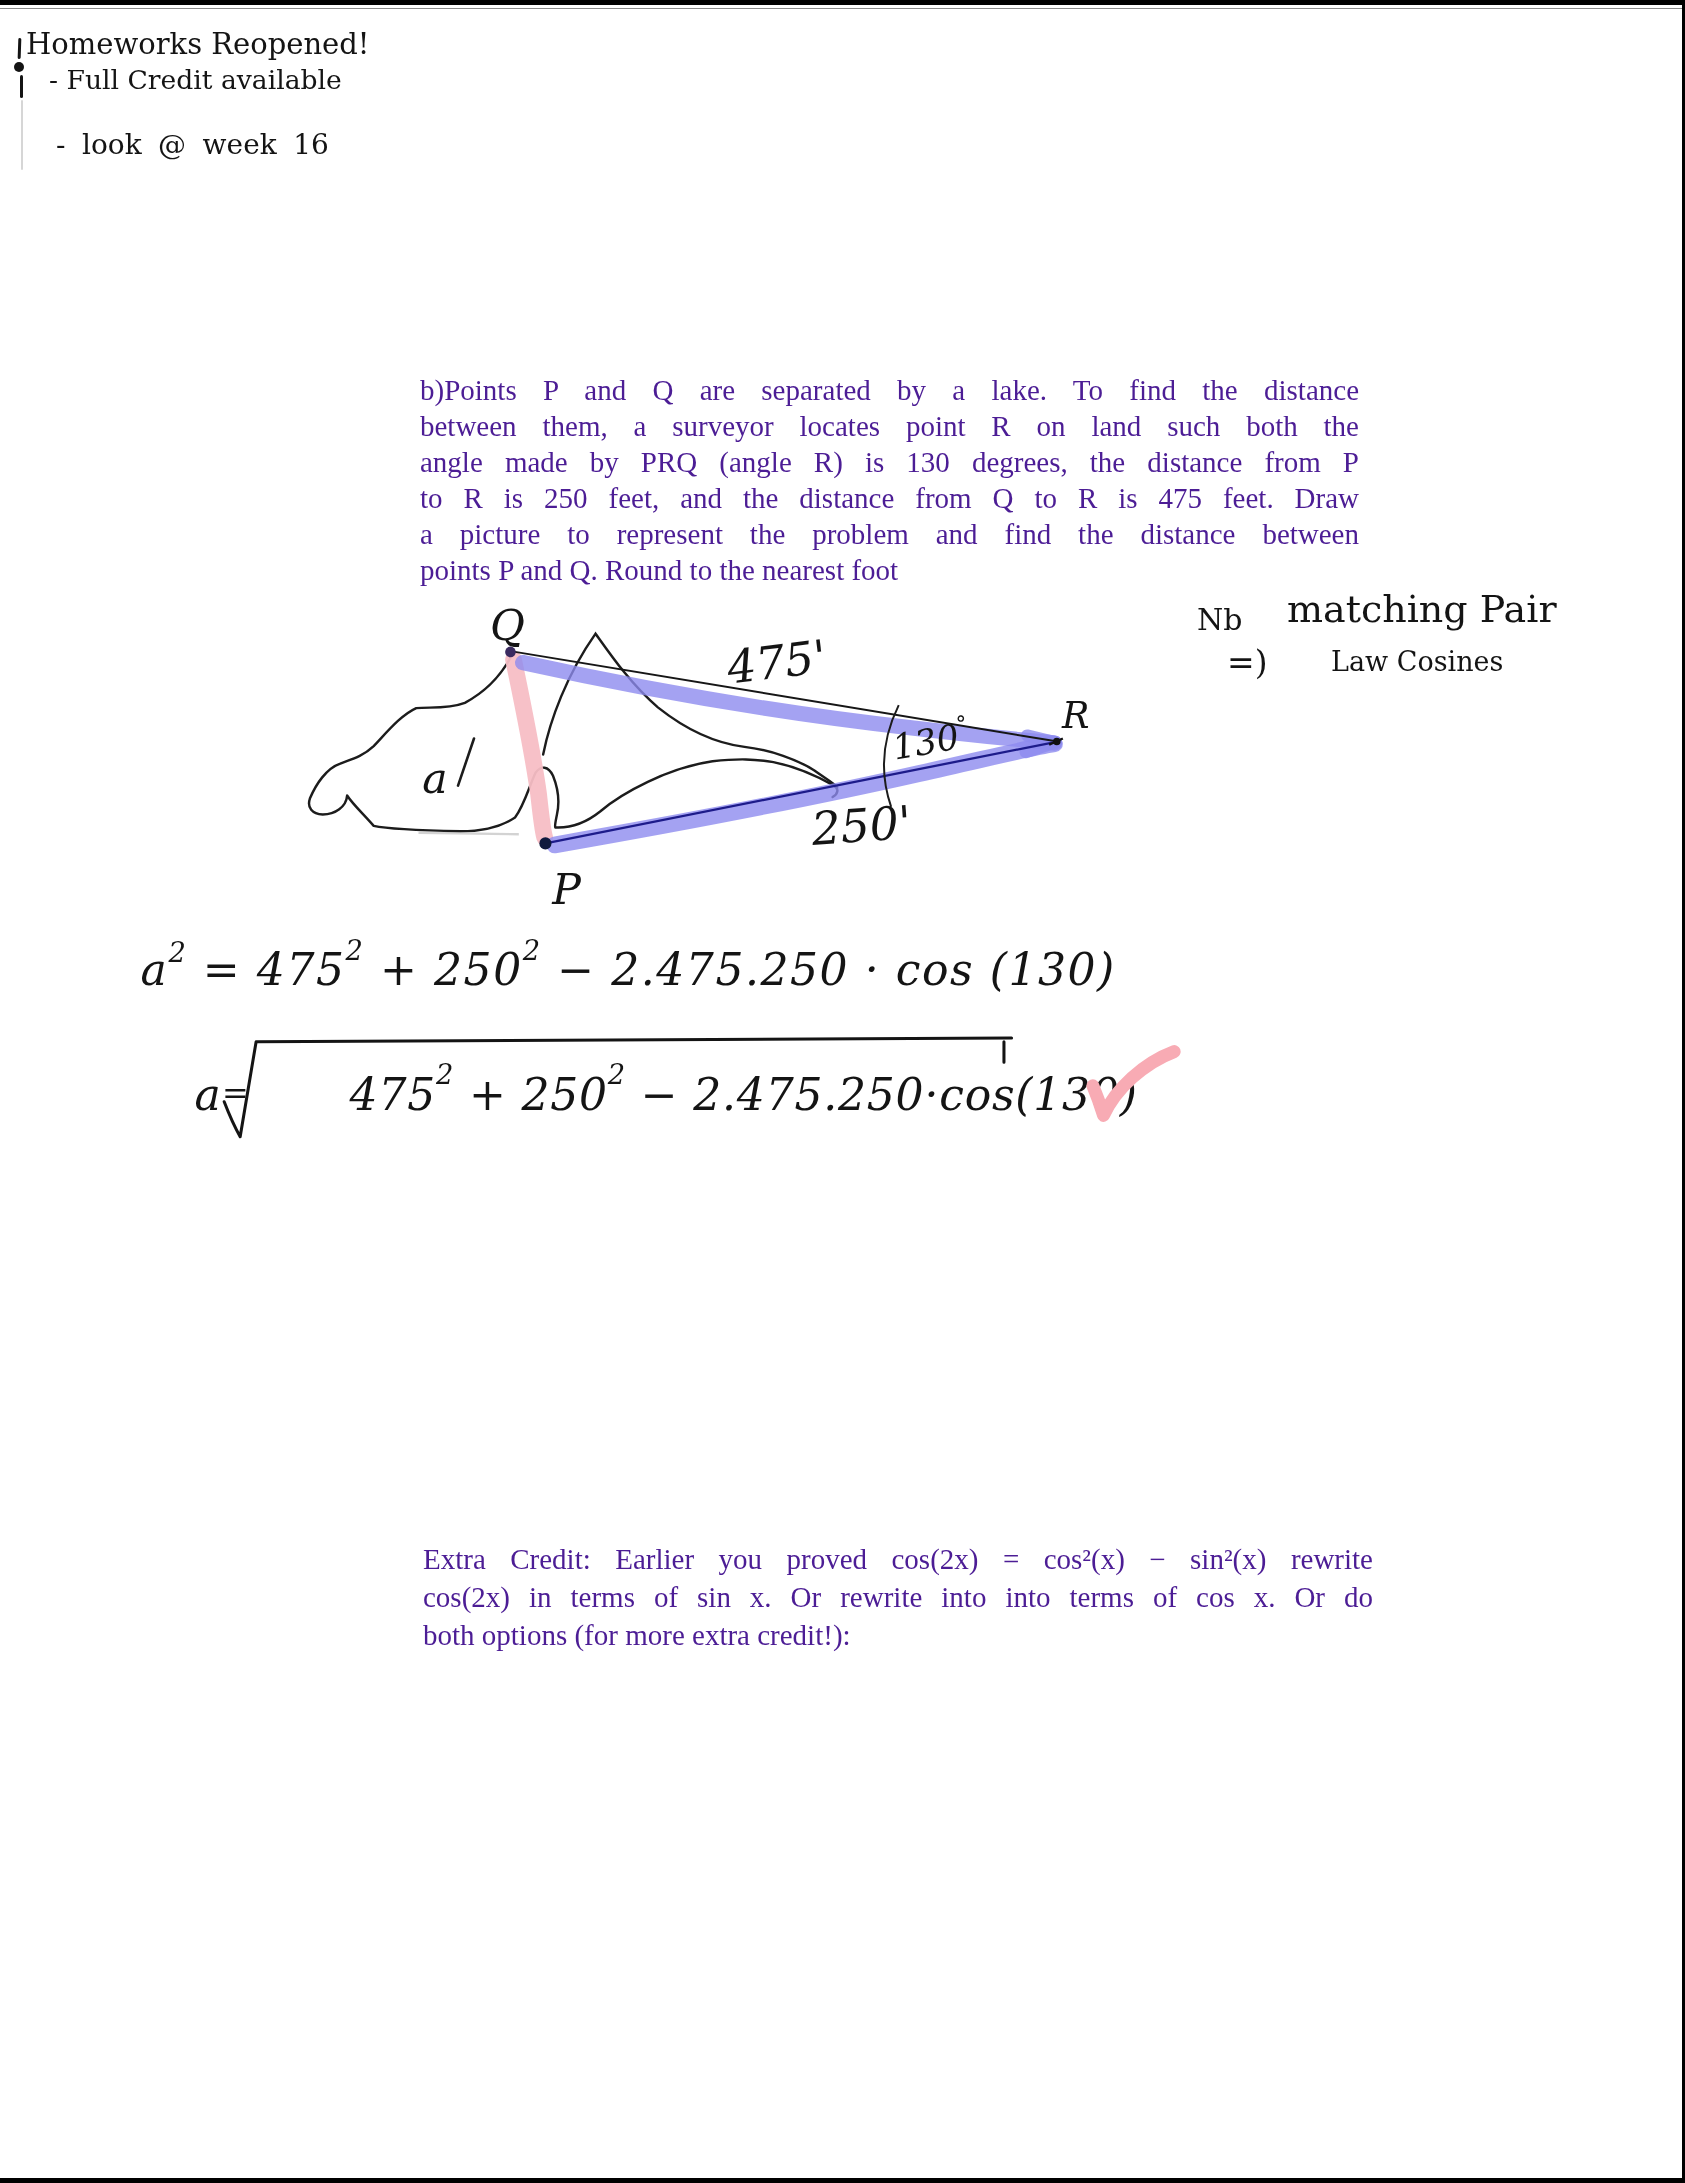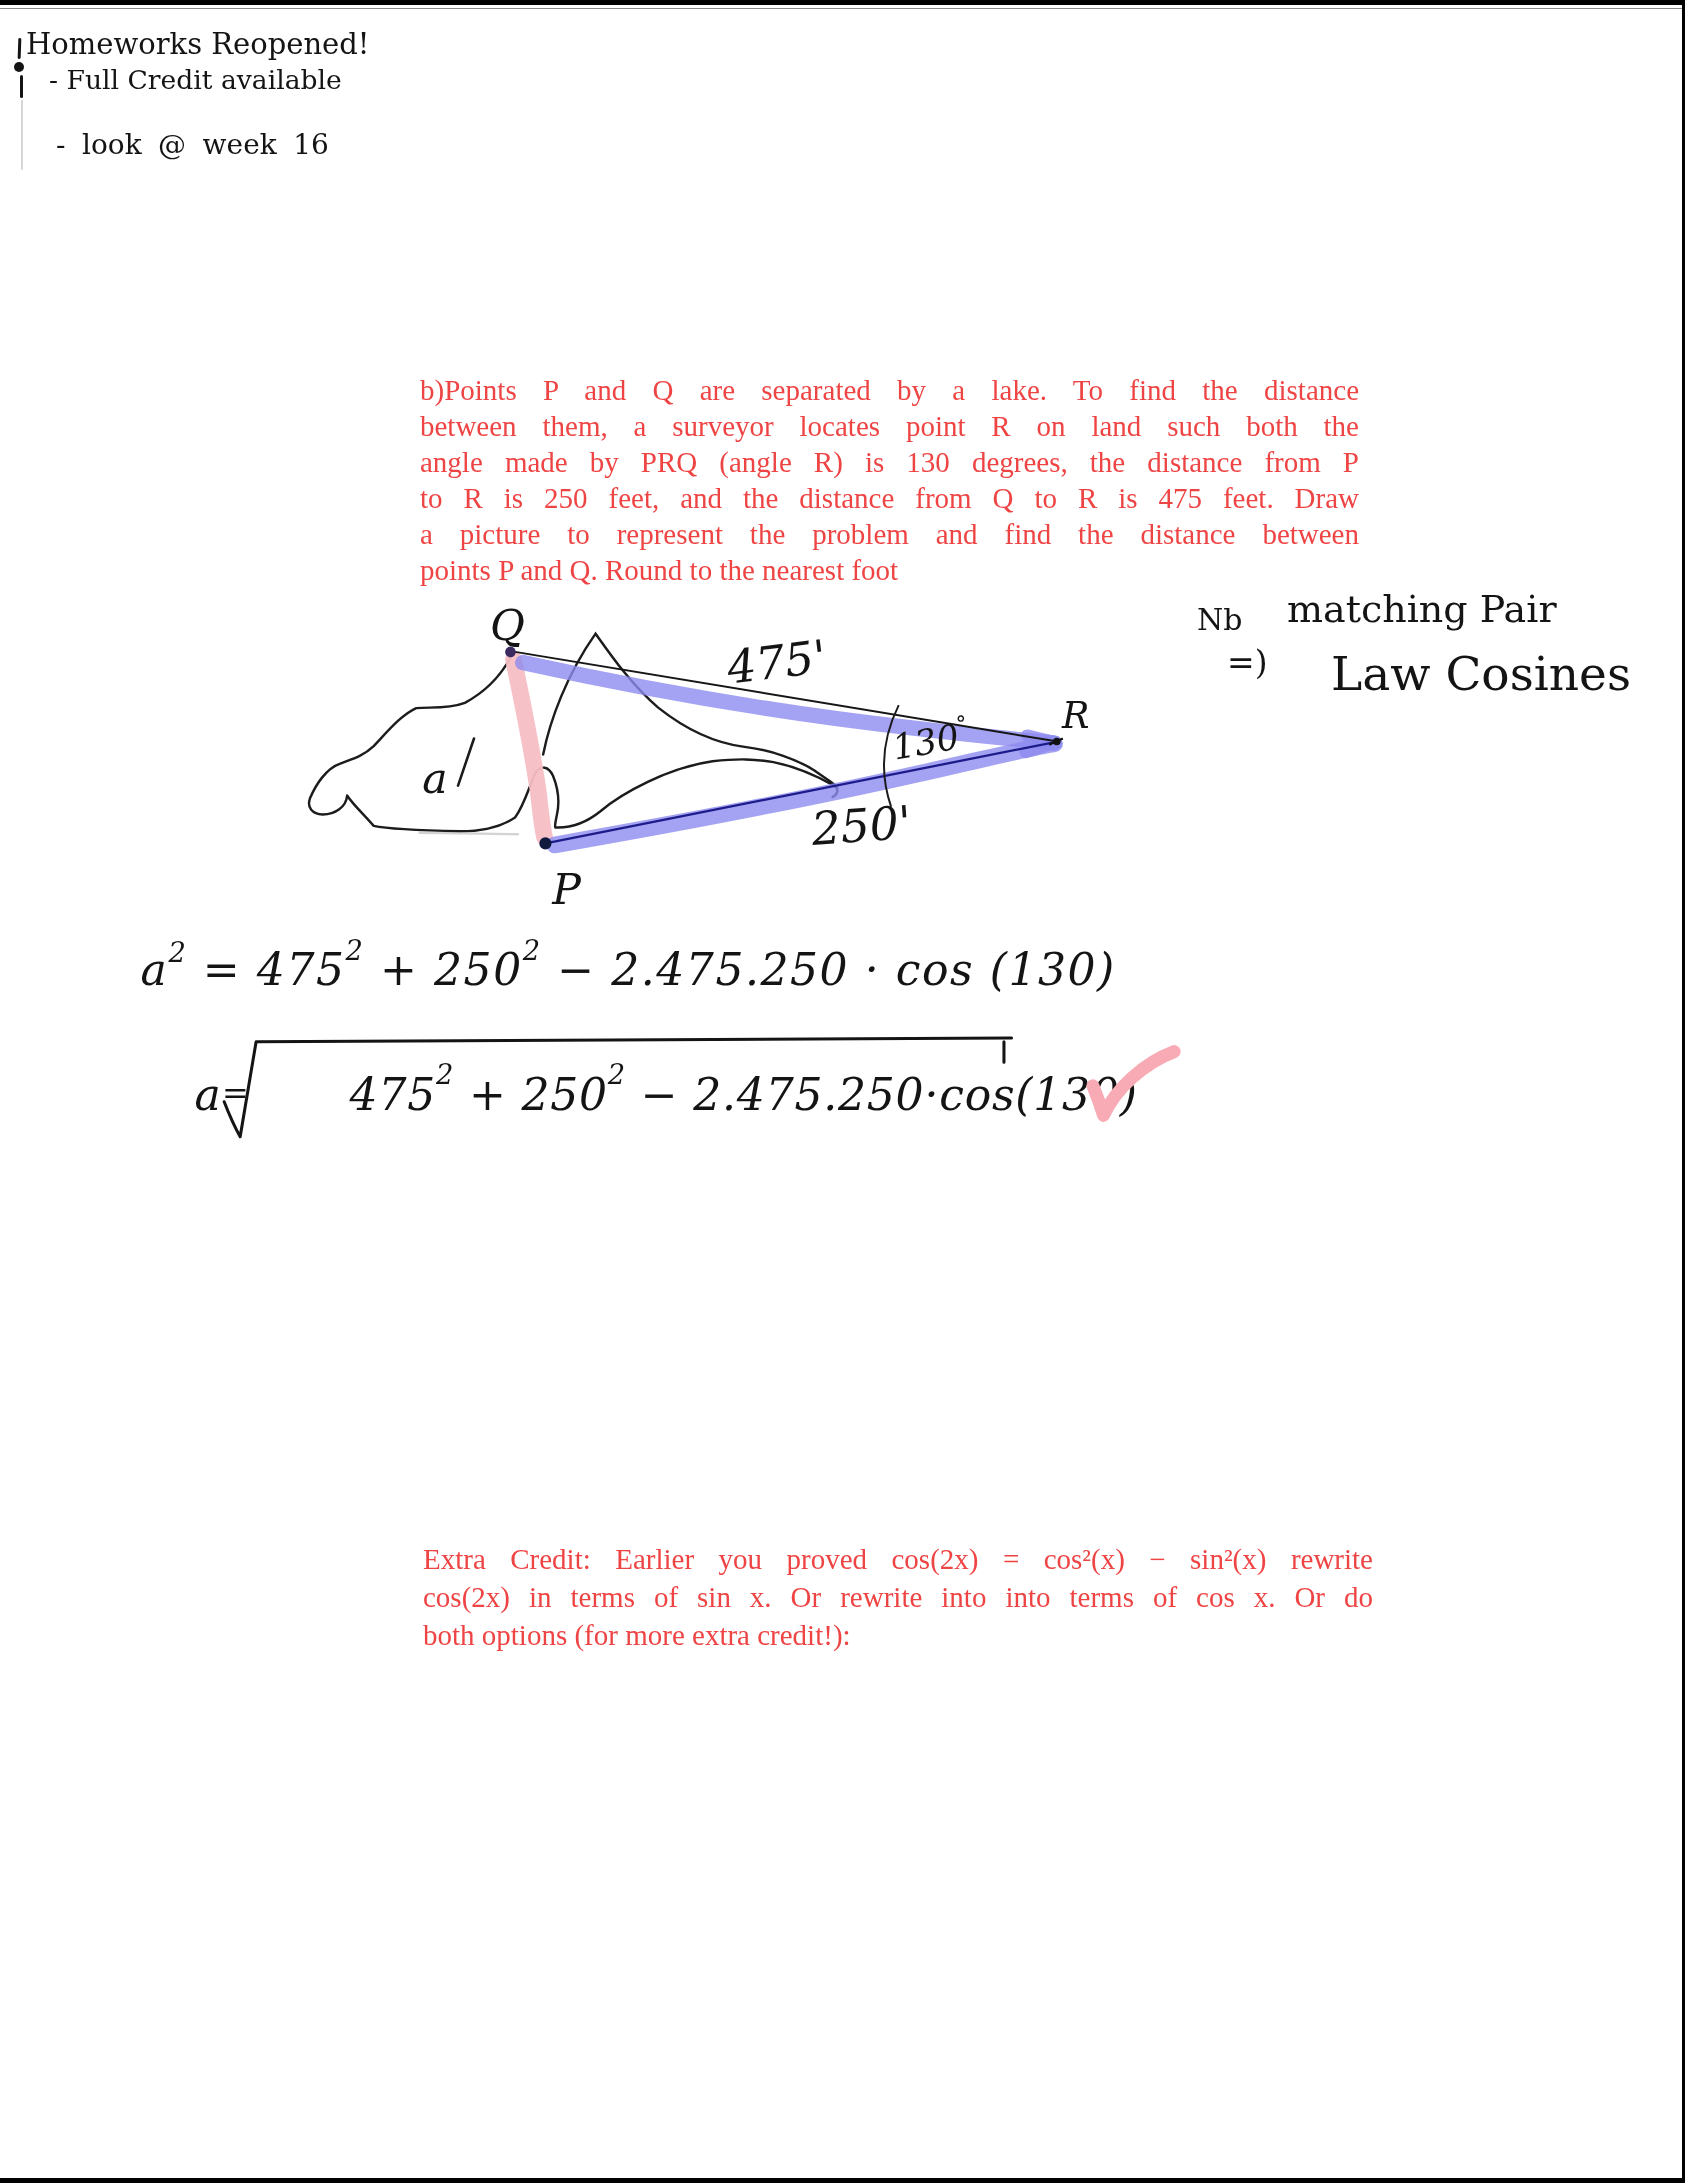--- a/index.html
+++ b/index.html
@@ -8,21 +8,21 @@
   
   .b-top{position:absolute;left:0;top:0;width:100%;height:5.3px;background:#000;}
   .b-topline{position:absolute;left:0;top:7.6px;width:100%;height:1.5px;background:#8a8a8a;}
   .b-right{position:absolute;right:0.8px;top:0;width:3px;height:100%;background:#000;}
   .b-bottom{position:absolute;left:0;bottom:0;width:100%;height:5.3px;background:#000;}
   
   .hand{font-family:"DejaVu Serif", serif;color:#141414;}
   .abs{position:absolute;white-space:nowrap;}
   .pen{position:absolute;background:#141414;border-radius:1.5px;}
   
-  .typeset{position:absolute;font-family:"Liberation Serif", serif;color:#ef4444;}
+  .typeset{position:absolute;font-family:"Liberation Serif", serif;color:#4c1d95;}
   .typeset .ln{white-space:nowrap;}
   .typeset .just{text-align:justify;text-align-last:justify;}
   svg text{fill:#141414;}
   svg .hand{font-family:"DejaVu Serif", serif;font-style:italic;}
 </style>
 </head>
 <body>
 
 <div class="page">
 
@@ -89,21 +89,21 @@
     <text class="hand" x="727" y="1190" font-size="56">P</text>
     <text class="hand" x="960" y="900" font-size="60" transform="rotate(-7 960 900)">475'</text>
     <text class="hand" x="1070" y="1112" font-size="60" transform="rotate(-4 1070 1112)">250'</text>
     <text class="hand" x="1178" y="1000" font-size="46" transform="rotate(-10 1178 1000)"><tspan>130</tspan><tspan dy="-22" font-size="28">°</tspan></text>
     <text class="hand" x="556" y="1044" font-size="56">a</text>
   </svg>
 
   <span class="hand abs" style="left:1197px;top:602px;font-size:30px;text-align:center;">Nb</span>
   <span class="hand abs" style="left:1287px;top:587px;font-size:38px;">matching Pair</span>
   <span class="hand abs" style="left:1227px;top:643px;font-size:33px;">=)</span>
-  <span class="hand abs" style="left:1331px;top:646px;font-size:47px;">Law Cosines</span>
+  <span class="hand abs" style="left:1331px;top:646px;font-size:27px;">Law Cosines</span>
 
   <svg style="position:absolute;left:76px;top:920px;" width="1178" height="251" viewBox="100 1210 1550 330">
 
     <text class="hand" x="185" y="1295" font-size="58" letter-spacing="2" style="white-space:pre;"><tspan>a</tspan><tspan dy="-30" font-size="36">2</tspan><tspan dy="30"> = 475</tspan><tspan dy="-32" font-size="36">2</tspan><tspan dy="32"> + 250</tspan><tspan dy="-32" font-size="36">2</tspan><tspan dy="32"> − 2.475.250 · cos (130)</tspan></text>
 
     <text class="hand" x="256" y="1460" font-size="58">a</text>
     <text class="hand" x="292" y="1452" font-size="42">=</text>
 
     <path d="M295,1449 C300,1462 307,1479 316,1495 L337,1370 L1331,1365 M1321,1370 L1321,1397" fill="none" stroke="#141414" stroke-width="4" stroke-linecap="round" stroke-linejoin="round"></path>
     <text class="hand" x="460" y="1460" font-size="58" letter-spacing="1" style="white-space:pre;"><tspan>475</tspan><tspan dy="-34" font-size="36">2</tspan><tspan dy="34"> + 250</tspan><tspan dy="-34" font-size="36">2</tspan><tspan dy="34"> − 2.475.250·cos(130)</tspan></text>

